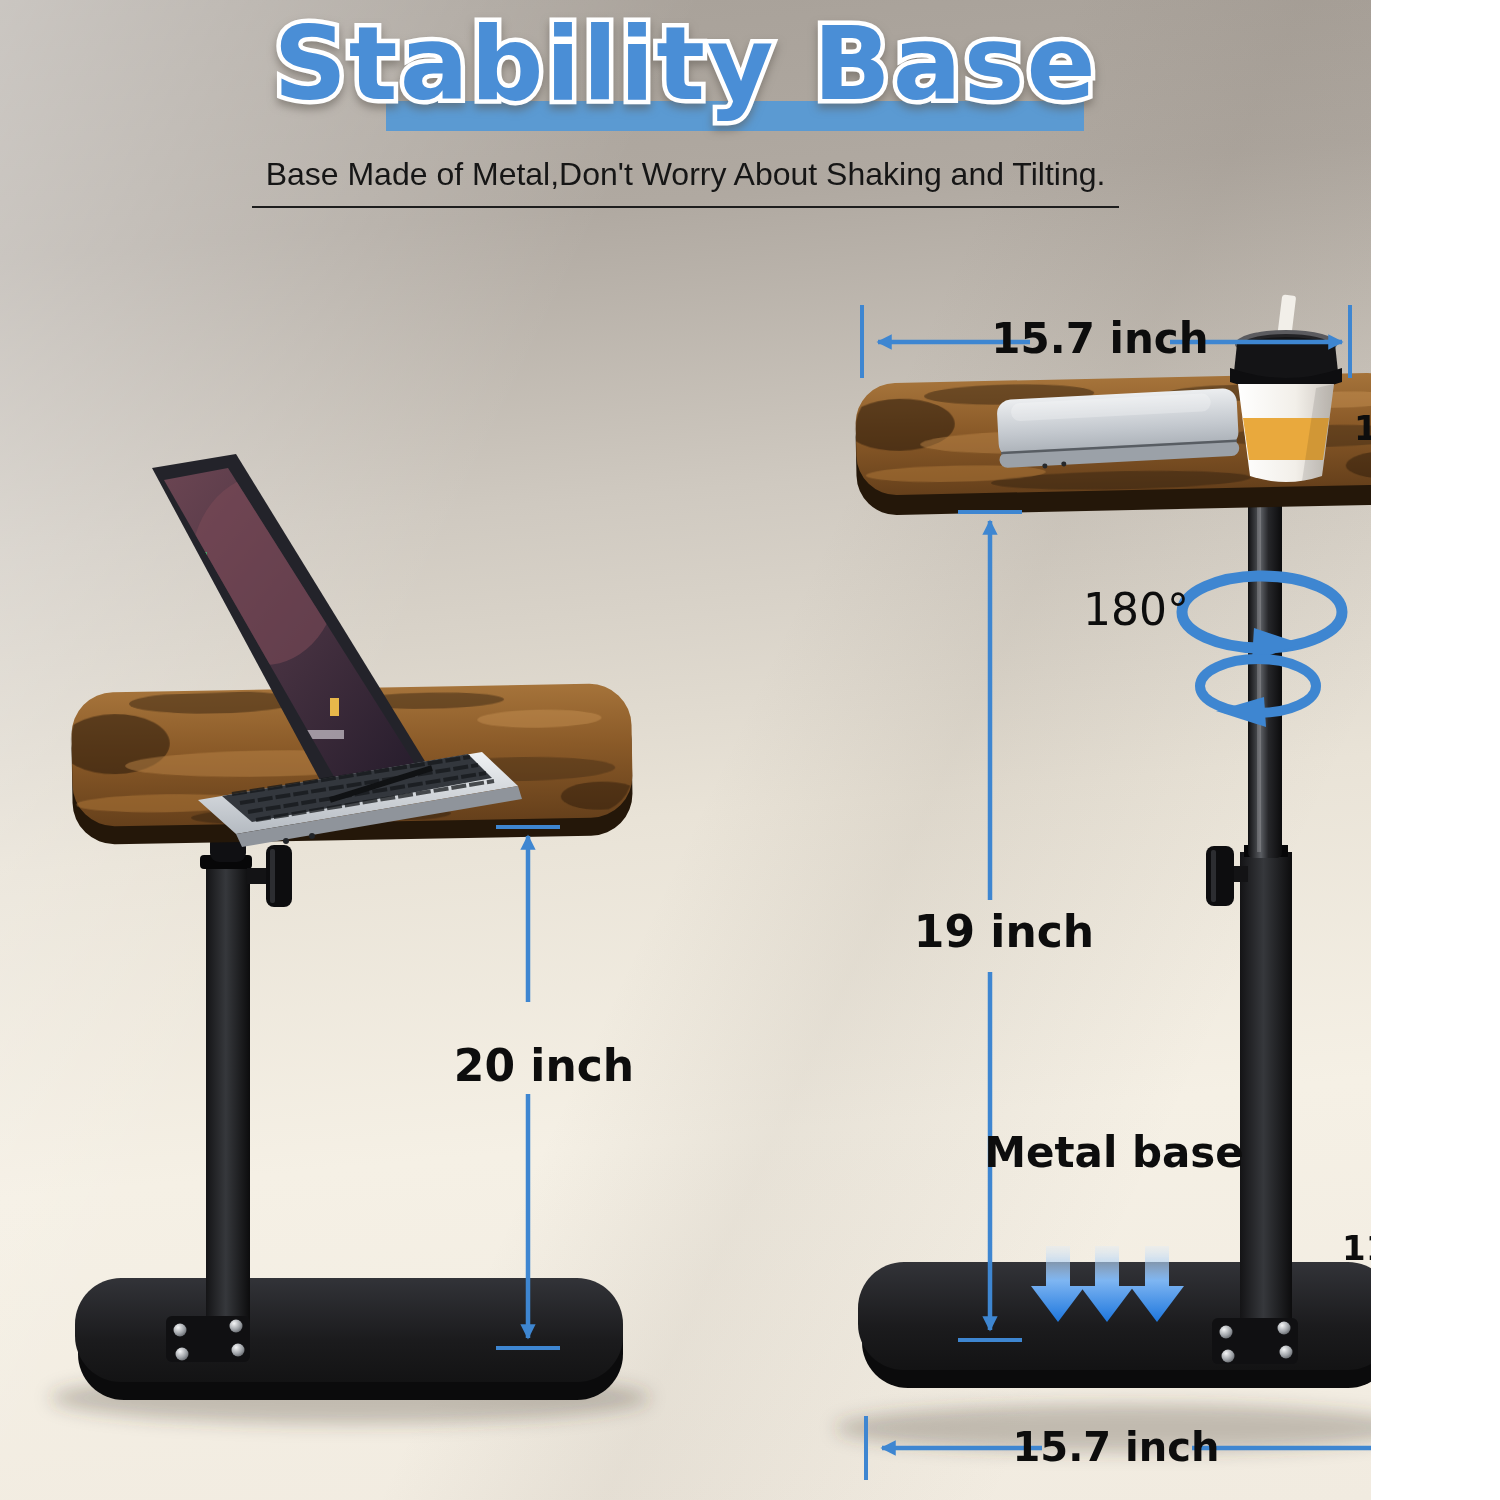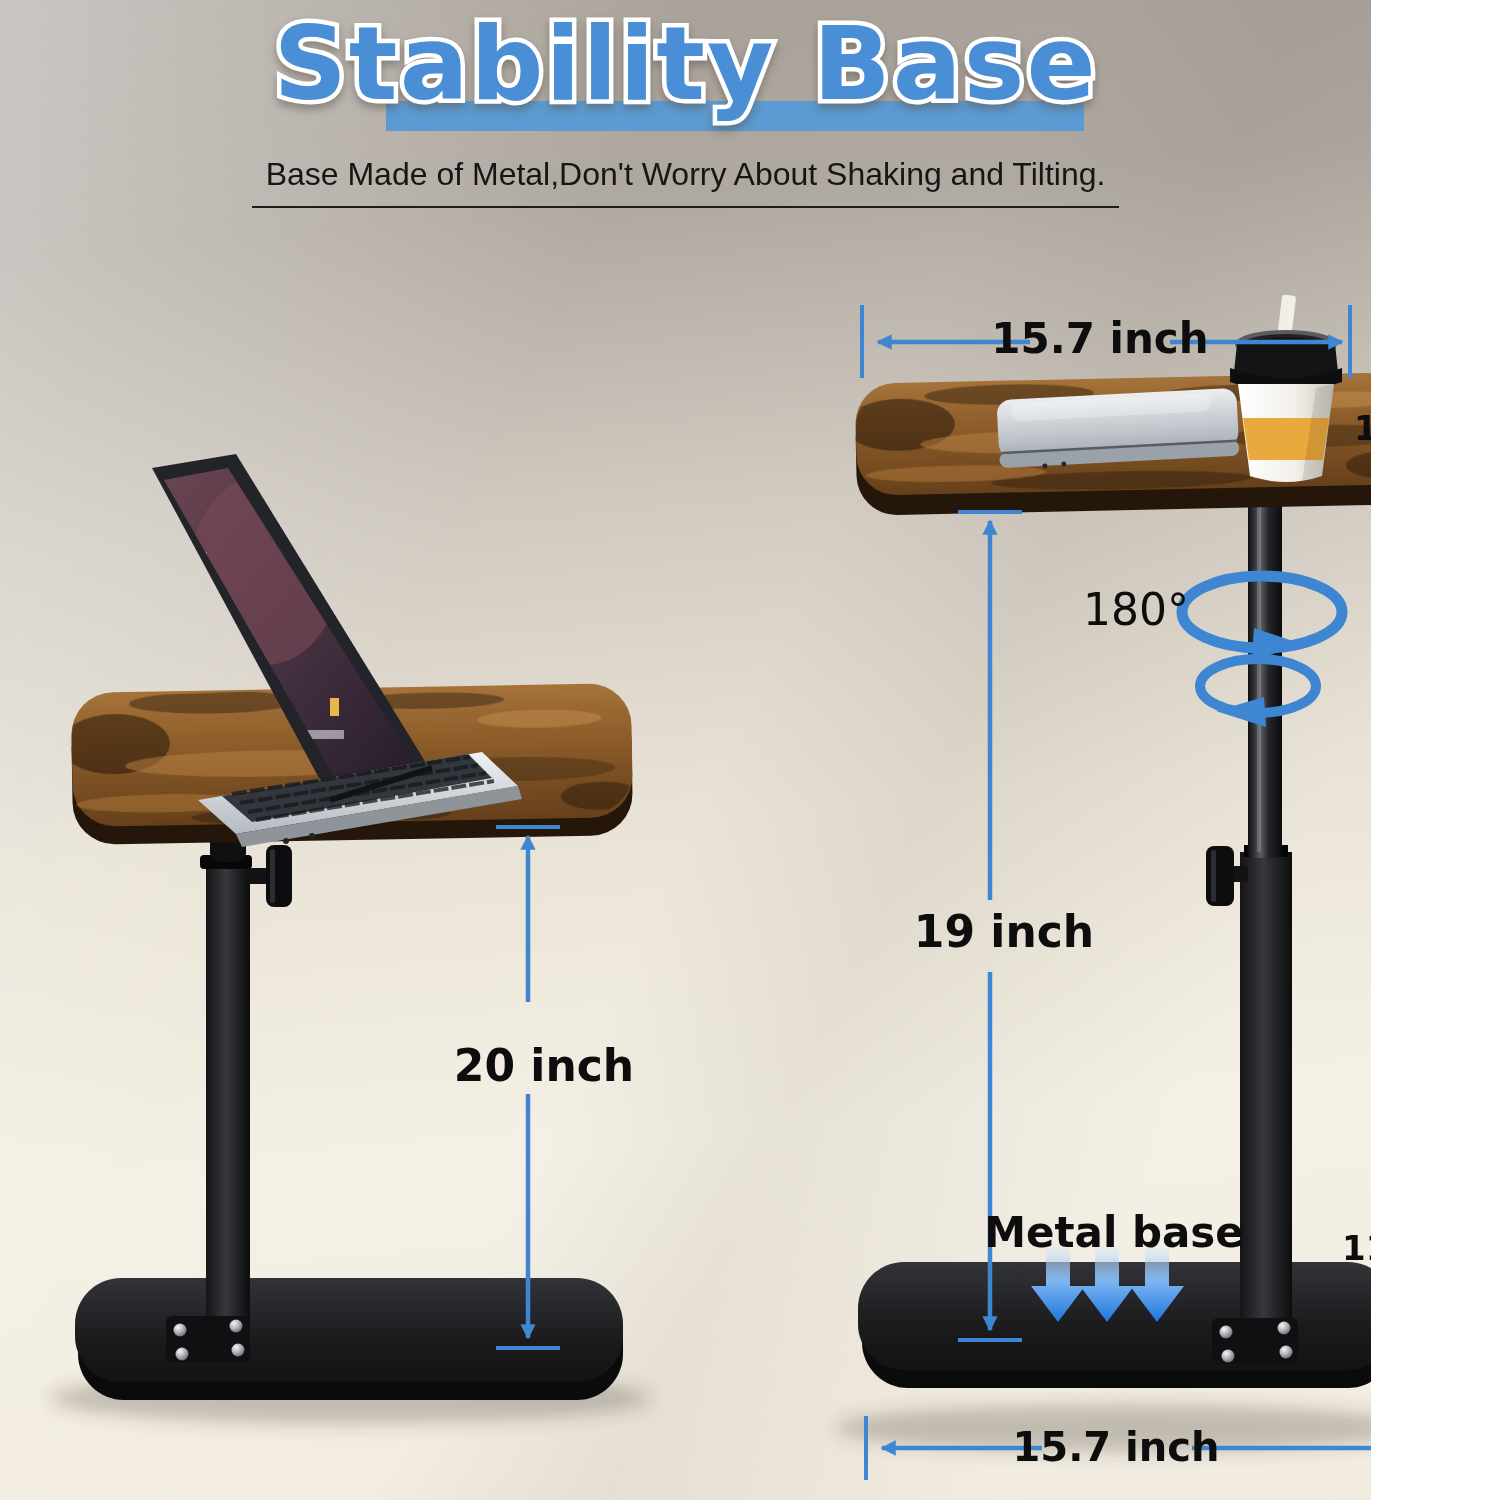--- a/index.html
+++ b/index.html
@@ -309,17 +309,17 @@
 
   <div class="subtitle-wrap">
     <span class="subtitle">Base Made of Metal,Don't Worry About Shaking and Tilting.</span>
   </div>
 
   <div class="dim-label fs42" style="left:1100px;top:314px;">15.7 inch</div>
   <div class="dim-label fs34" style="left:1442px;top:408px;">11.8 inch</div>
   <div class="dim-label lbl-rotation" style="left:1136px;top:584px;">180°</div>
   <div class="dim-label fs44" style="left:1004px;top:906px;">19 inch</div>
   <div class="dim-label fs44" style="left:544px;top:1040px;">20 inch</div>
-  <div class="dim-label fs42" style="left:1114px;top:1208px;">Metal base</div>
+  <div class="dim-label fs42" style="left:1114px;top:1128px;">Metal base</div>
   <div class="dim-label fs34" style="left:1430px;top:1228px;">11.8 inch</div>
   <div class="dim-label fs40" style="left:1116px;top:1424px;">15.7 inch</div>
 
 </div>
 
 </body></html>

